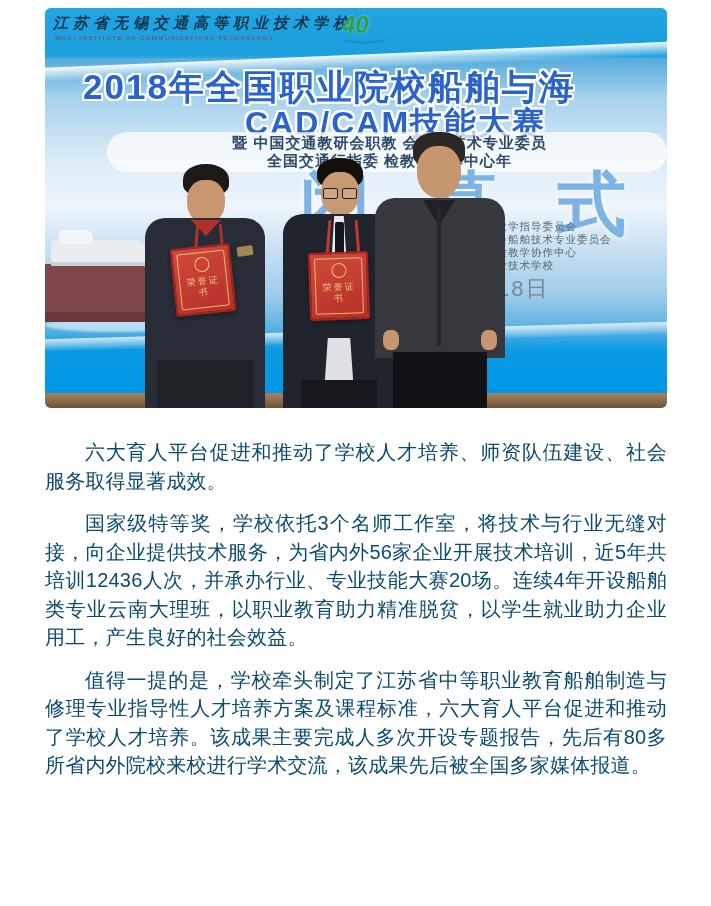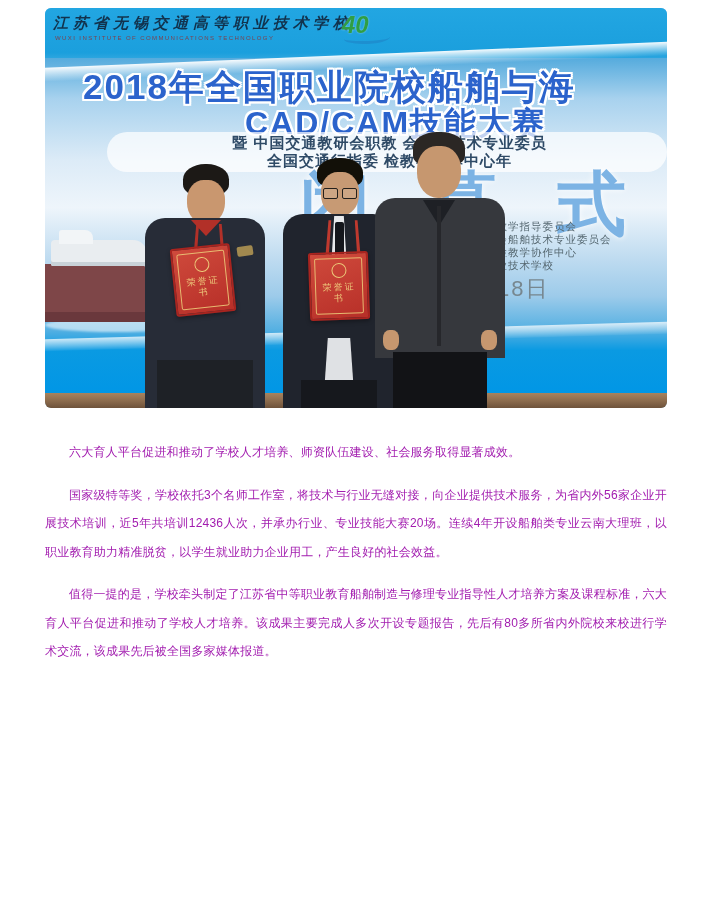--- a/index.html
+++ b/index.html
@@ -121,21 +121,21 @@
                border:1px solid rgba(235,200,120,.9);border-radius:2px;}
   .cert .emblem{position:absolute;left:50%;top:9px;width:13px;height:13px;margin-left:-7px;
                 border:1.5px solid #ecc878;border-radius:50%;}
   .cert .label{position:absolute;left:8px;top:28px;width:40px;text-align:center;
                font-size:9px;line-height:11px;color:#eecb7c;letter-spacing:2px;}
   .cert1{left:128px;top:238px;transform:rotate(-6deg);}
   .cert2{left:264px;top:244px;transform:rotate(-2deg);}
 
   
   .article{position:absolute;left:45px;top:438px;width:622px;}
-  .article p{margin:0 0 14px 0;font-size:12px;line-height:28.5px;color:#a21caf;
+  .article p{margin:0 0 14px 0;font-size:20px;line-height:28.5px;color:#0c4a6e;
              text-indent:2em;text-align:justify;letter-spacing:.2px;}
 </style>
 </head>
 <body>
 
 <div class="page">
 
   <div class="photo">
     <div class="top-band"></div>
     <div class="calligraphy">江苏省无锡交通高等职业技术学校</div>

